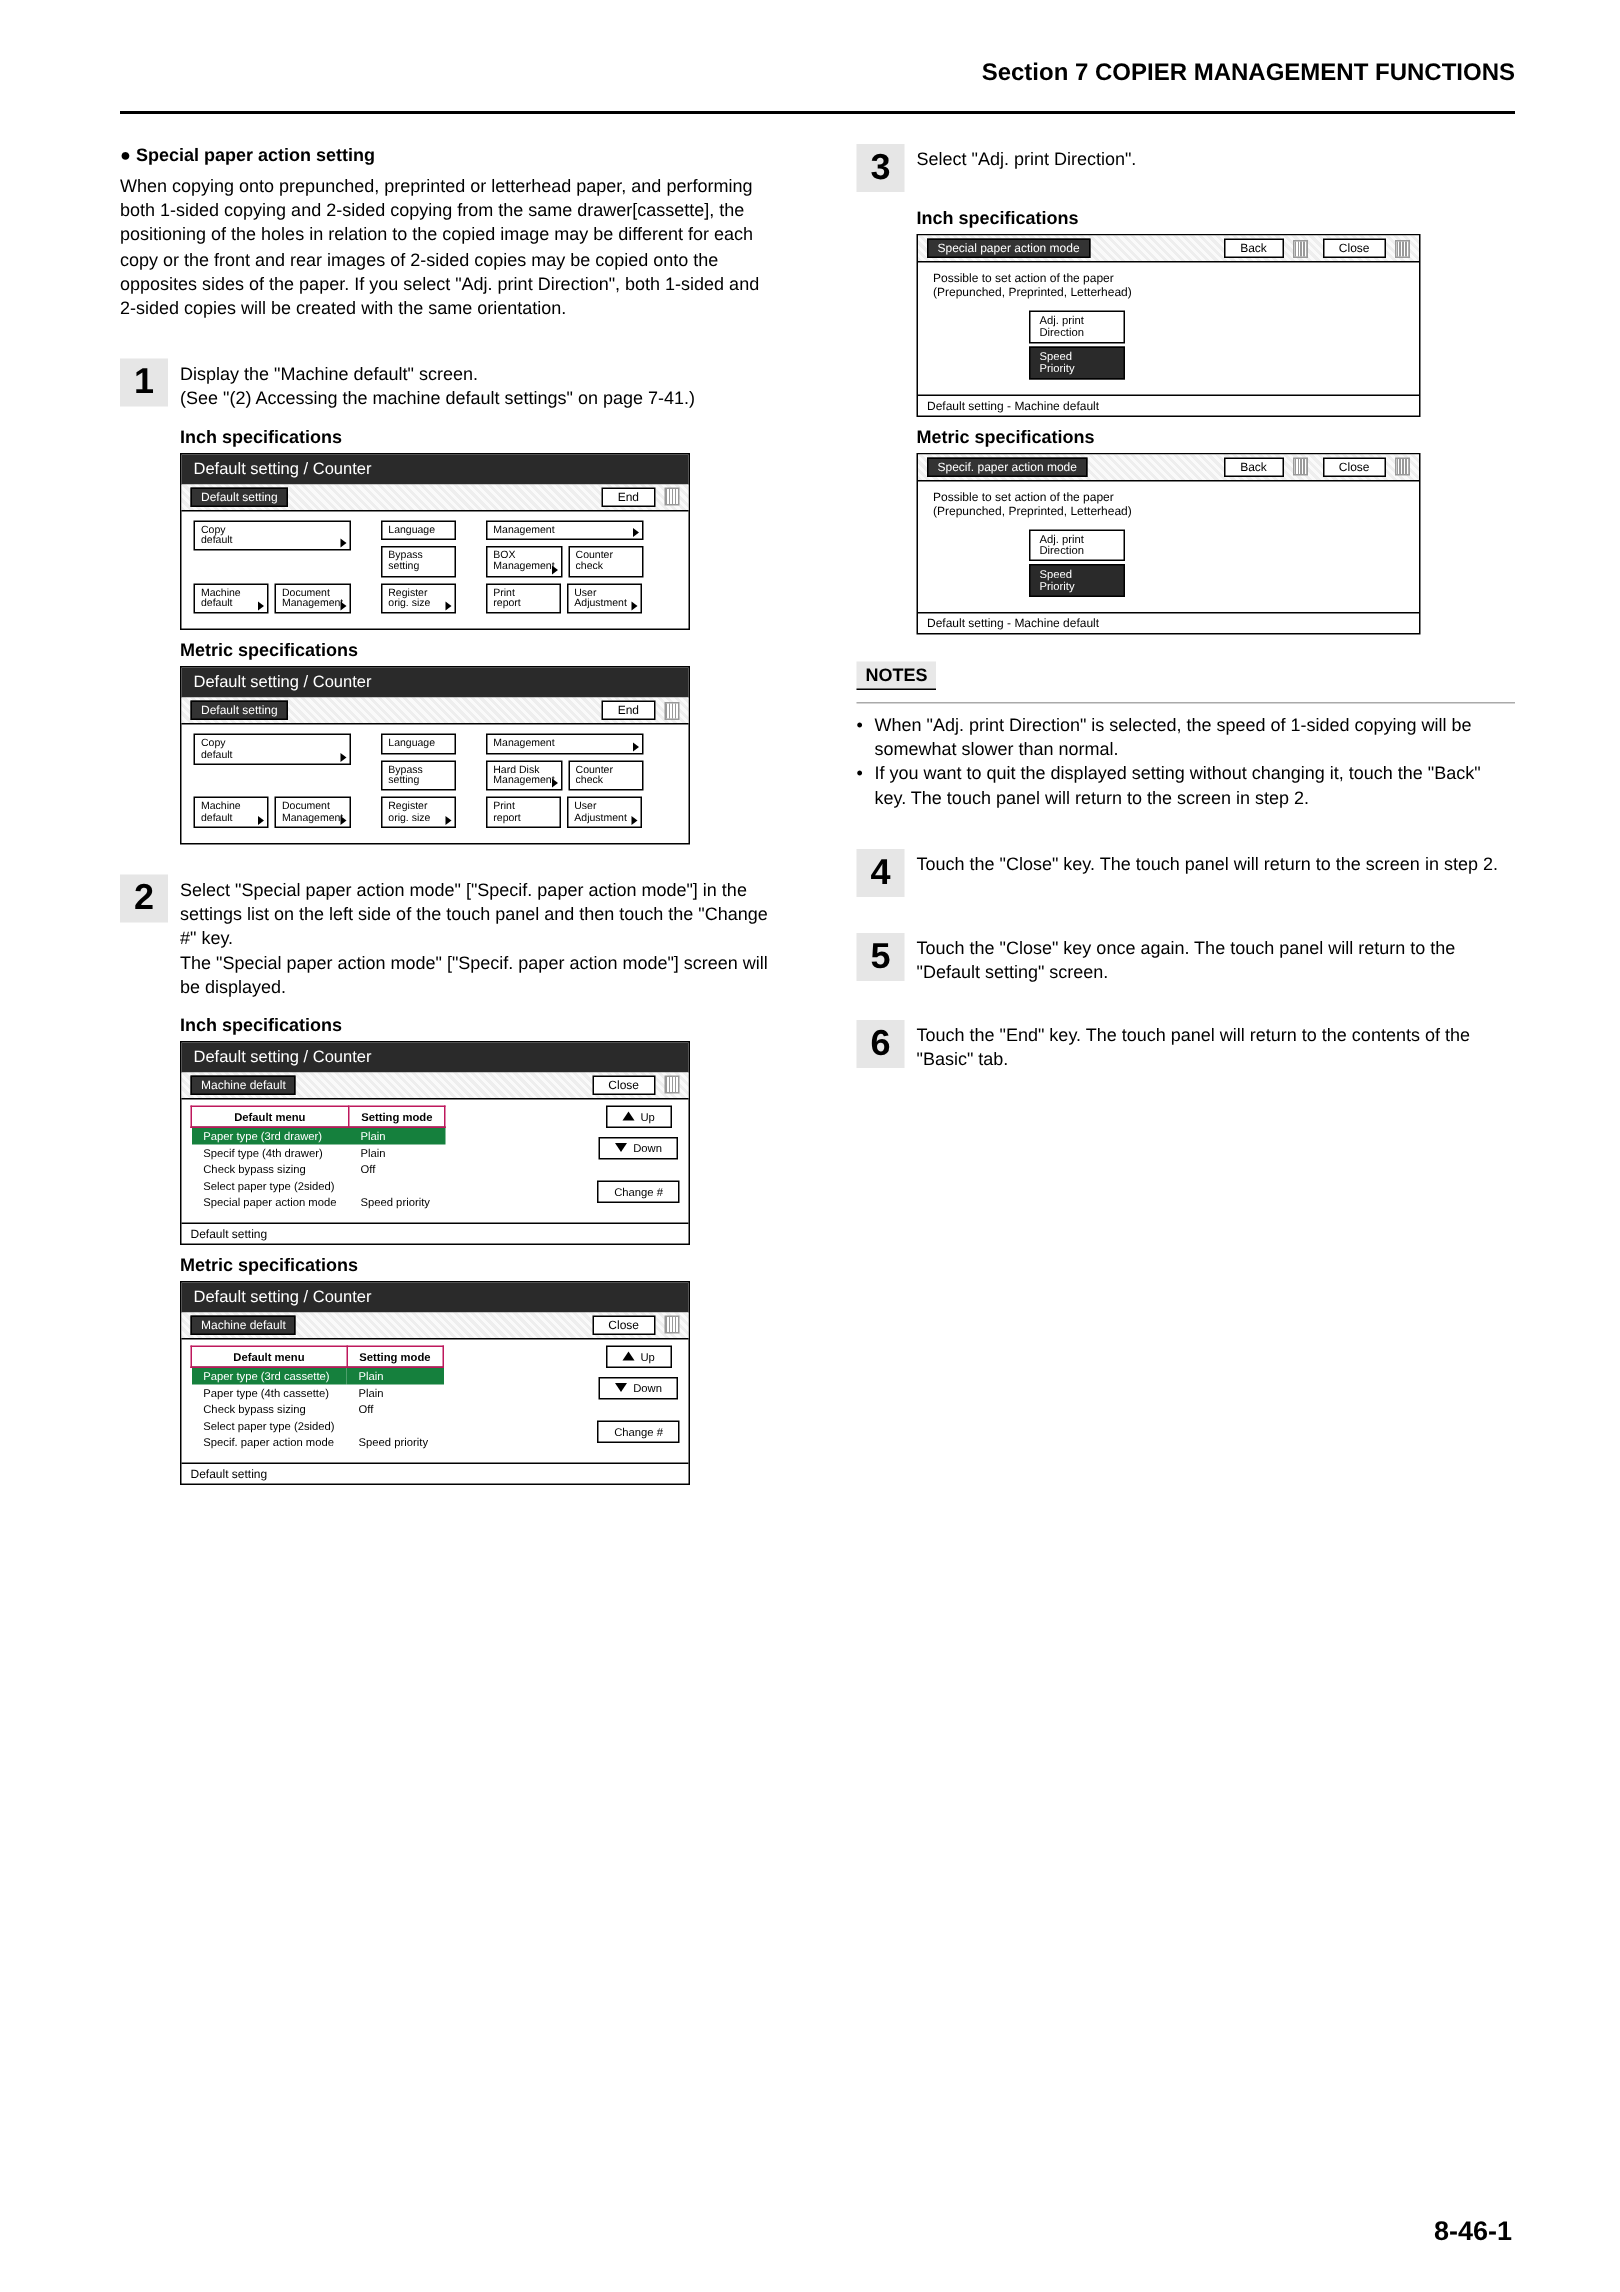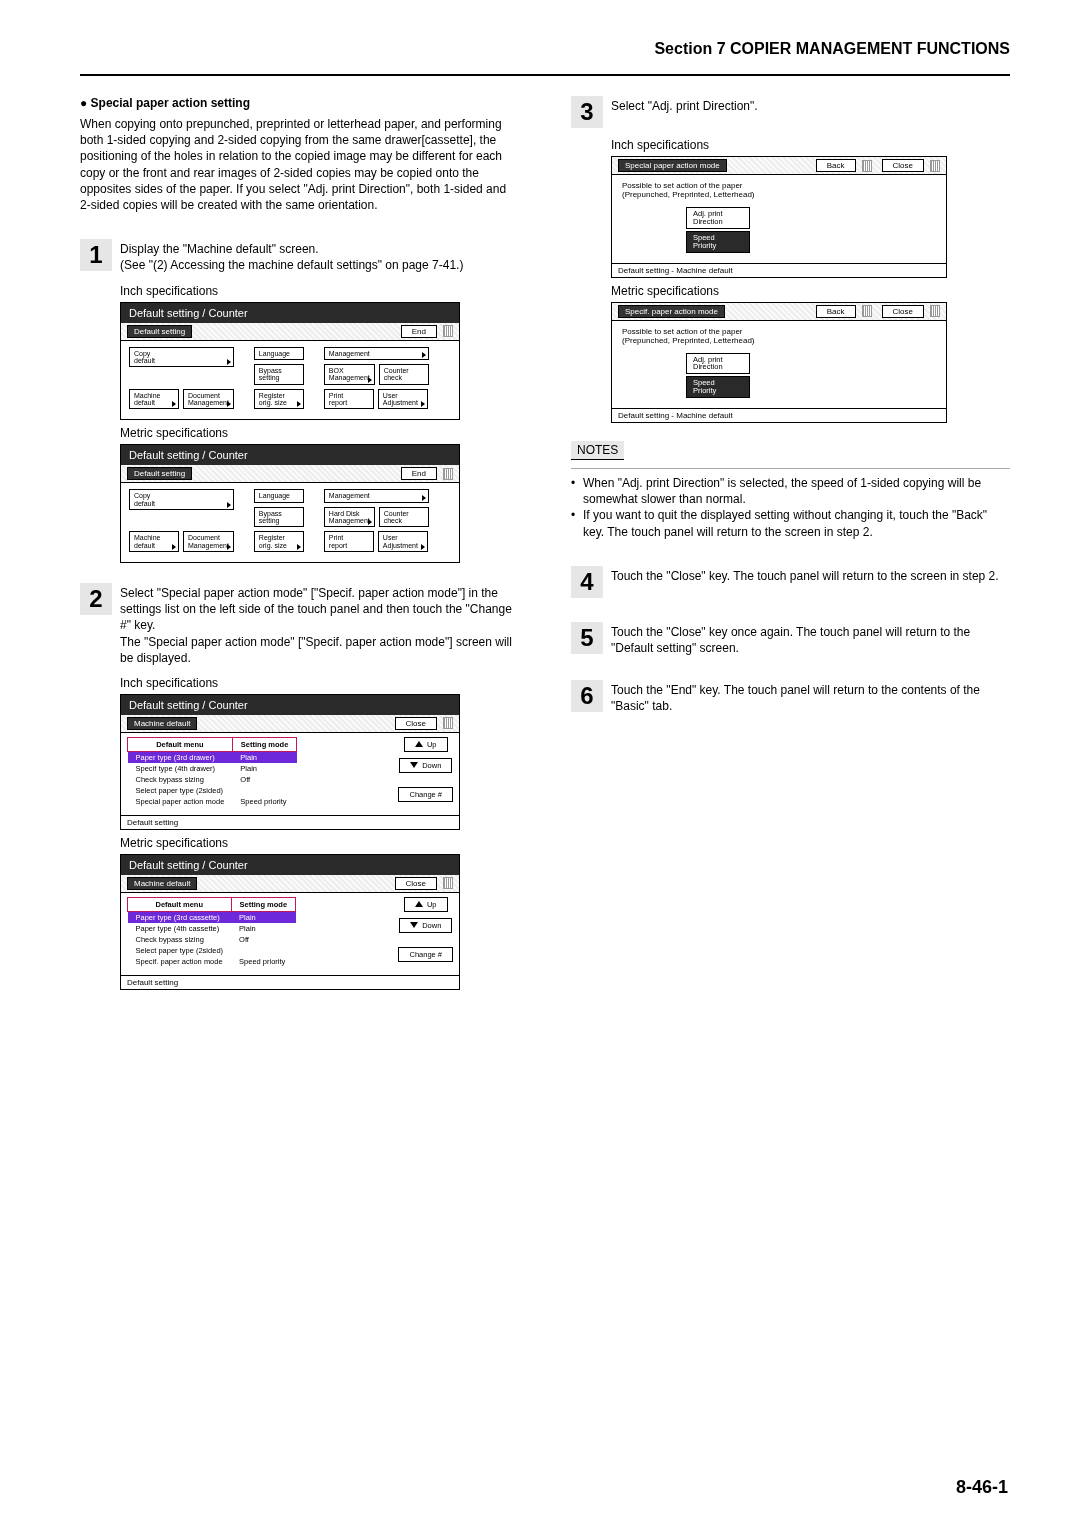--- a/index.html
+++ b/index.html
@@ -30,21 +30,21 @@
   .step-num-box {
     width: 32px; height: 32px;
     background: #e6e6e6;
     display: flex; align-items: center; justify-content: center;
     font-size: 24px; font-weight: bold;
     margin-right: 8px;
     flex-shrink: 0;
   }
   .step-text { font-size: 12px; line-height: 1.35; padding-top: 2px; }
   .caption { font-size: 12px; margin-top: 6px; margin-bottom: 4px; }
-  .caption-ind { margin-left: 40px; }
+  .caption-ind { margin-left: 40px; font-weight: bold; }
 
   
   .panel {
     background: #fff;
     border: 1px solid #000;
     margin-bottom: 6px;
     margin-left: 40px;
     width: 340px;
     padding: 0;
     font-size: 8px;
@@ -120,21 +120,21 @@
   .md-body th {
     text-align: center;
     font-weight: bold;
     padding: 2px 8px;
     border: 1px solid #be185d;
   }
   .md-body td {
     padding: 1px 8px;
     white-space: nowrap;
   }
-  .md-body tr.sel td { background: #6d28d9; color: #fff; }
+  .md-body tr.sel td { background: #15803d; color: #fff; }
   .md-side { display:flex; flex-direction:column; gap:6px; margin-left:auto; align-items:center;}
   .md-key { border:1px solid #000; padding:2px 10px; font-size:7.5px; background:#fff; display:flex; align-items:center; gap:4px;}
   .tri-up { width:0;height:0;border-left:4px solid transparent;border-right:4px solid transparent;border-bottom:6px solid #000;}
   .tri-down{ width:0;height:0;border-left:4px solid transparent;border-right:4px solid transparent;border-top:6px solid #000;}
   .md-flex { display:flex; align-items:flex-start; gap: 12px;}
 
   
   .rpanel { margin-left: 40px; width: 336px; border:1px solid #000; margin-bottom:4px; font-size:8px;}
   .rpanel-body { padding: 6px 10px 10px 10px; }
   .rpanel-text { font-size:8px; margin-bottom: 6px;}
@@ -146,21 +146,21 @@
     text-align:left;
     line-height:1.05;
     margin-left: 64px;
     margin-top:2px;
     background:#fff;
   }
   .option-btn.sel { background:#2a2a2a; color:#fff;}
   .option-btns { display:flex; flex-direction:column; }
 
   .notes-head {
-    font-weight: normal;
+    font-weight: bold;
     border-bottom: 1px solid #000;
     padding-bottom: 2px;
     margin: 14px 0 6px 0;
     background: #e8e8e8;
     padding: 2px 6px;
     display:inline-block;
     text-align:right;
   }
   .notes-wrap { border-bottom:1px solid #aaa; padding-bottom:2px; margin-bottom:6px;}
   .notes-list { font-size:12px; line-height:1.35; margin-bottom:26px;}

